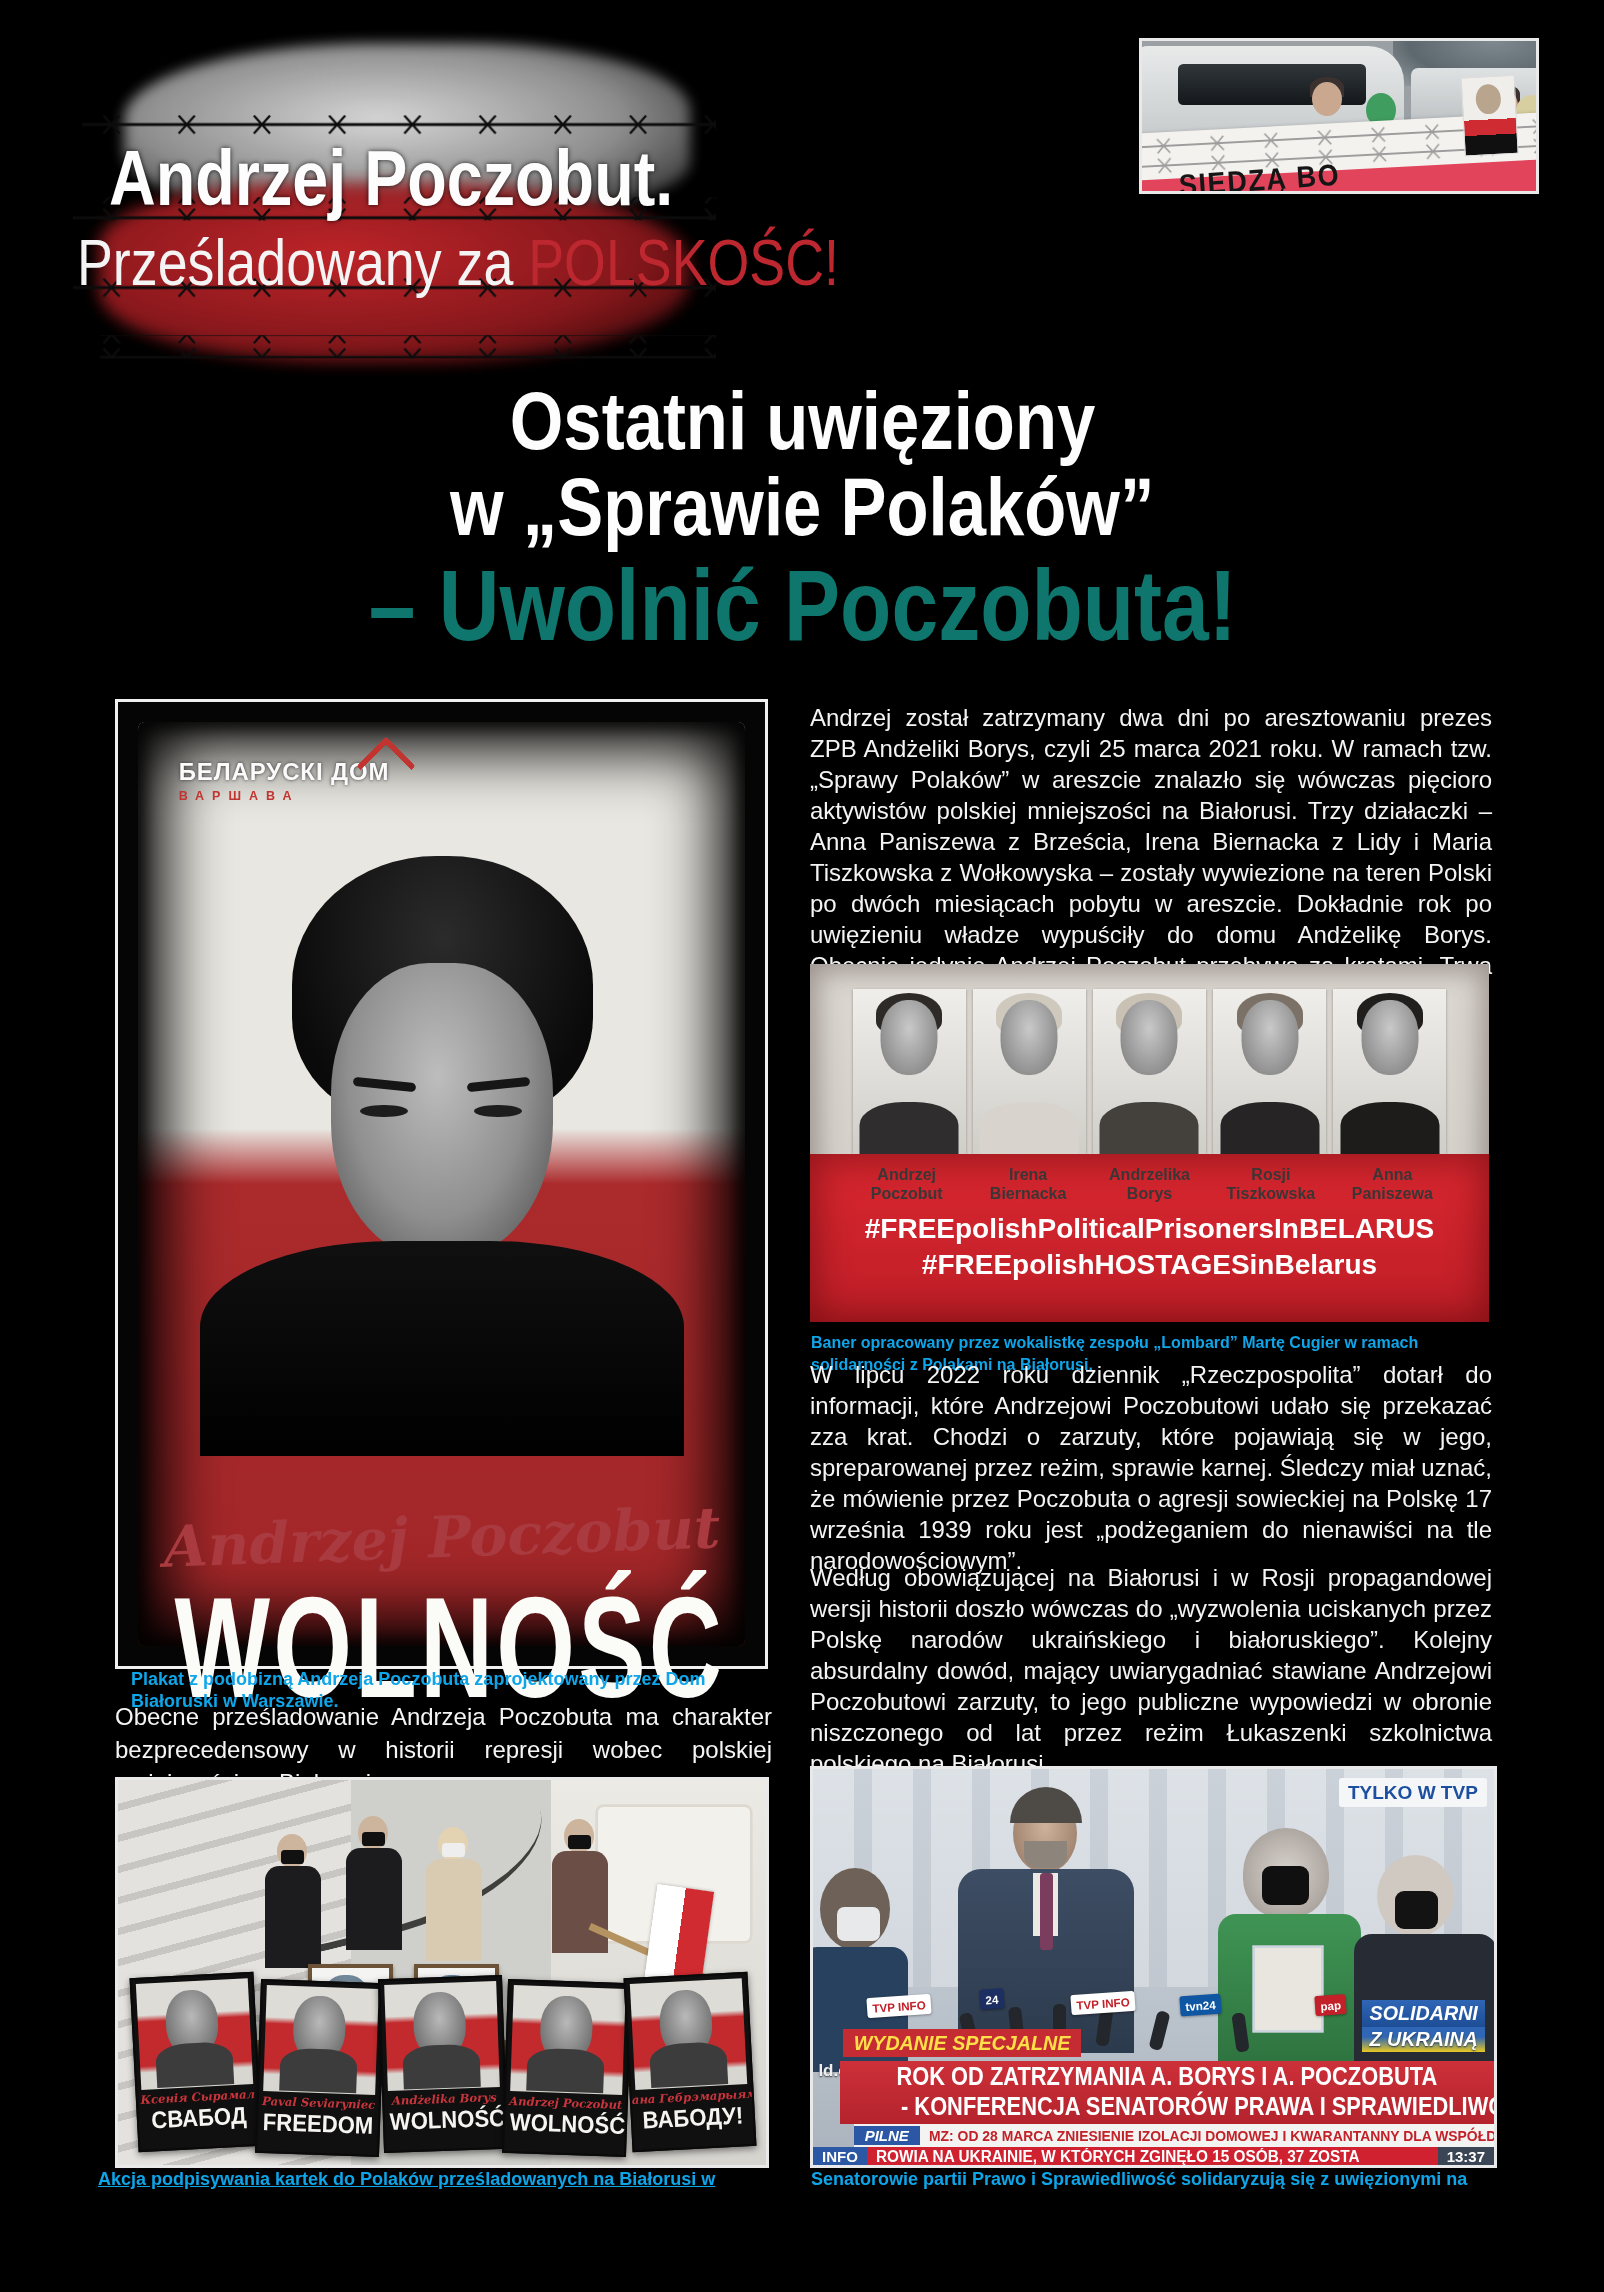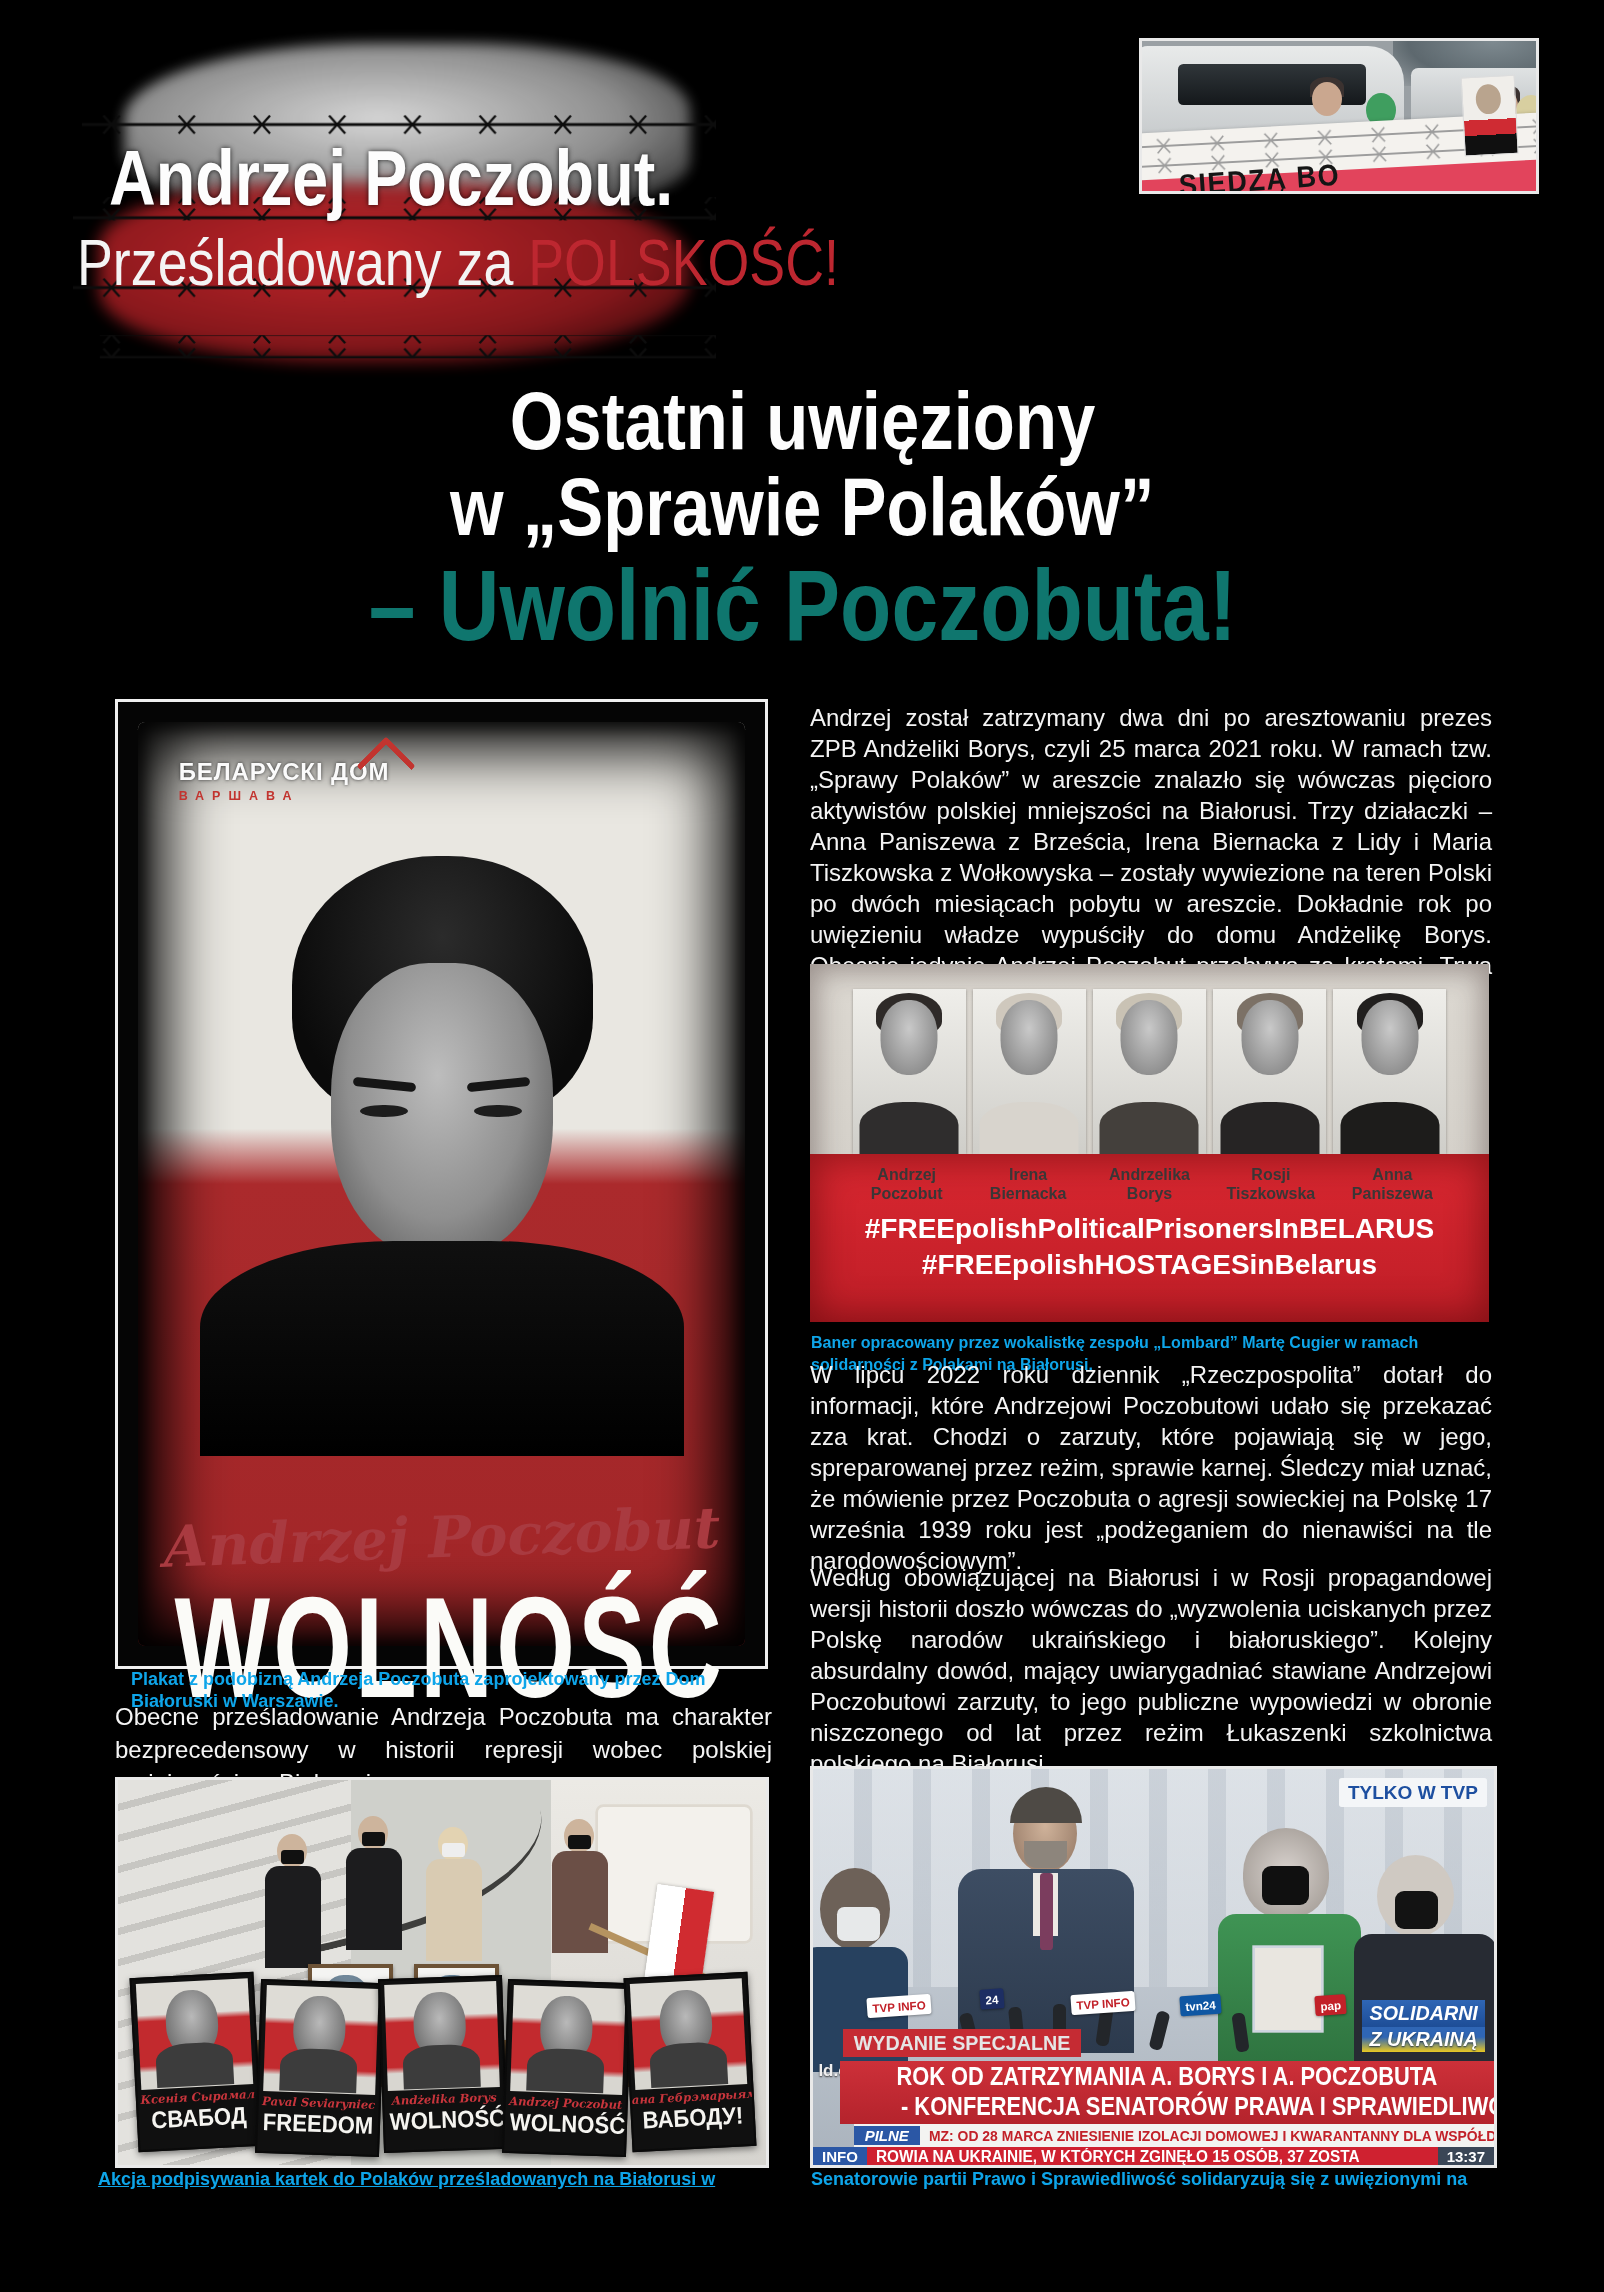--- a/index.html
+++ b/index.html
@@ -120,21 +120,21 @@
   .p-tv{left:810px;top:1766px;width:681px;height:396px;background:linear-gradient(#d4dae1,#aab3bd);}
   .tv-cols{position:absolute;left:0;top:0;width:100%;height:55%;background:repeating-linear-gradient(90deg,#e4e8ec 0 41px,#c3cad2 41px 59px);opacity:.55;}
   .tfig{position:absolute;}
   .tfig .th{position:absolute;border-radius:50%;}
   .badge-tvp{position:absolute;right:7.2px;top:9px;background:#f4f6f8;color:#1d4fa0;font-weight:bold;font-size:19px;padding:3.6px 9px;border-radius:2.7px;}
   .ldcom{position:absolute;left:5.4px;top:292px;color:#f0f0f0;font-size:17px;font-weight:bold;text-shadow:0 0.9px 1.8px #333;}
   .solid1{position:absolute;right:9px;top:231px;background:linear-gradient(#2f66b5,#1d4d96);color:#fff;font-style:italic;font-weight:bold;font-size:19.7px;padding:1.8px 7.2px;}
   .solid2{position:absolute;right:9px;top:258px;background:linear-gradient(#2f66b5 40%,#e8c822);color:#fff;font-style:italic;font-weight:bold;font-size:19.7px;padding:0.9px 7.2px;text-shadow:0 0.9px 1.8px #234;}
   .mf{position:absolute;font-weight:bold;font-size:11.6px;padding:3.6px 5.4px;border-radius:2.7px;transform:rotate(-4deg);box-shadow:0 0.9px 2.7px rgba(0,0,0,.4);}
   .mic{position:absolute;width:12.5px;height:39px;background:#23262a;border-radius:5.4px;}
-  .chy-label{position:absolute;left:30px;top:260px;background:#c52b33;color:#e5e5e5;font-weight:bold;font-size:19.7px;padding:2.7px 10.7px;}
+  .chy-label{position:absolute;left:30px;top:260px;background:#c52b33;color:#fde047;font-weight:bold;font-size:19.7px;padding:2.7px 10.7px;font-style:italic;}
   .chy-main{position:absolute;left:27px;right:0;top:292px;height:63px;background:linear-gradient(#cd3039,#b4232c);color:#fff;text-align:center;font-weight:bold;font-size:26px;line-height:30px;}
   .chy-pilne{position:absolute;left:41px;right:0;top:355px;height:23px;background:#f3f3f1;display:flex;align-items:center;}
   .pilne-box{background:#2b57a5;color:#fff;font-style:italic;font-weight:bold;font-size:15px;padding:0.9px 10.7px;margin-right:9px;}
   .pilne-txt{color:#c22129;font-weight:bold;font-size:14.8px;transform:scaleX(.94);transform-origin:0 50%;white-space:nowrap;}
   .chy-ticker{position:absolute;left:0;right:0;top:378px;height:19.7px;background:#cf2130;display:flex;align-items:center;}
   .info-box{background:#2b57a5;color:#fff;font-weight:bold;font-size:15px;padding:0 9px;height:100%;display:flex;align-items:center;}
   .ticker-txt{color:#fff;font-weight:bold;font-size:16px;margin-left:9px;flex:1;transform:scaleX(.96);transform-origin:0 50%;white-space:nowrap;overflow:hidden;}
   .time-box{background:#3a4656;color:#fff;font-weight:bold;font-size:15px;padding:0 9px;height:100%;display:flex;align-items:center;}
   .cap-tv{left:811px;top:2169px;width:681px;}
 </style>

